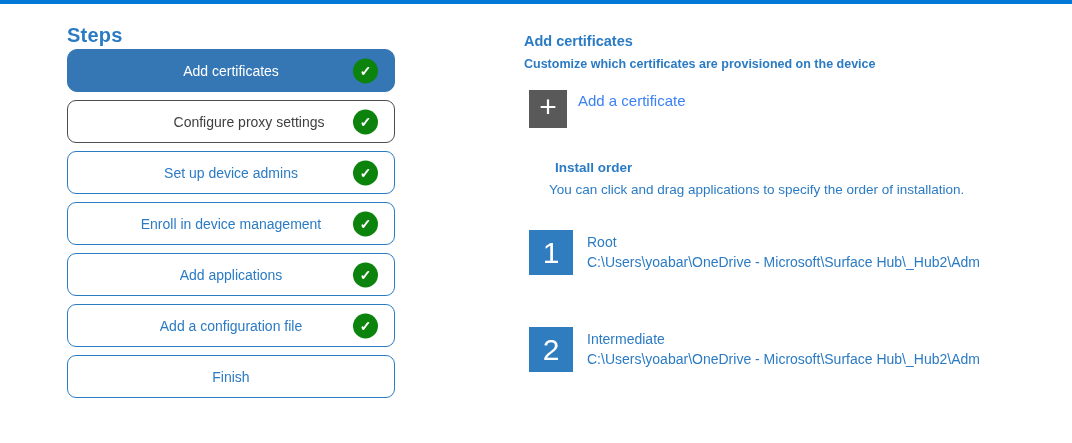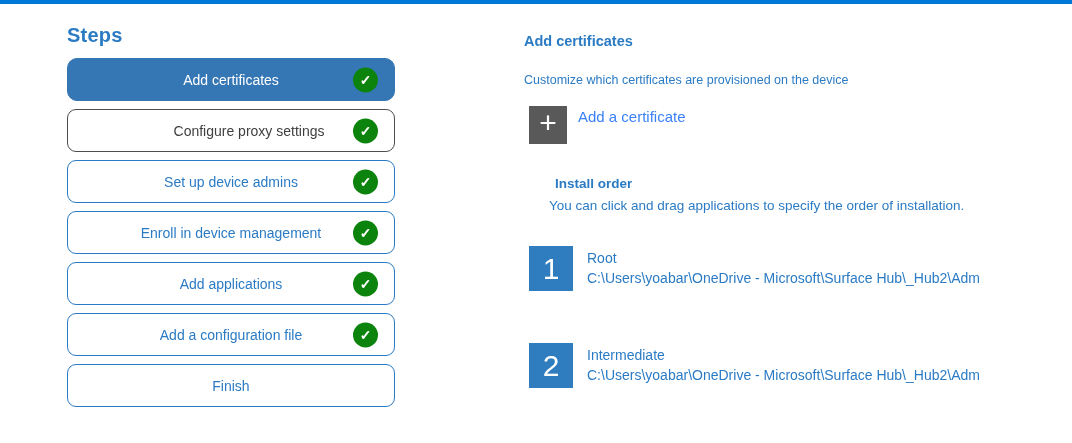--- a/index.html
+++ b/index.html
@@ -13,21 +13,21 @@
   .topbar {
     position: absolute; left: 0; top: 0;
     width: 100%; height: 4px;
     background: #0078d7;
   }
 
   
   .steps-col { position: absolute; left: 67px; top: 24px; width: 328px; }
   .steps-title {
     font-size: 20px; font-weight: 700; color: #2b7bc4;
-    margin-bottom: 11px; letter-spacing: 0.2px;
+    margin-bottom: 2px; letter-spacing: 0.2px;
   }
   .step {
     position: relative;
     display: flex; align-items: center; justify-content: center;
     width: 328px; height: 43px;
     margin-bottom: 8px;
     border-radius: 9px;
     font-family: "Liberation Sans", sans-serif;
     font-size: 14px;
     background: #ffffff;
@@ -56,21 +56,21 @@
     color: #ffffff; font-size: 14px; font-weight: 700;
     line-height: 1;
   }
 
   
   .detail-col { position: absolute; left: 524px; top: 32px; width: 545px; }
   .detail-title {
     font-size: 14.5px; font-weight: 700; color: #2b7bc4; line-height: 18px;
   }
   .detail-subtitle {
-    font-size: 12.5px; color: #2b7bc4; line-height: 16px; margin-top: 22px;
+    font-size: 12.5px; color: #2b7bc4; line-height: 16px; margin-top: 6px; font-weight: bold;
   }
   .add-row {
     display: flex; align-items: flex-start;
     margin-top: 18px; padding-left: 5px; height: 38px;
   }
   .plus-btn {
     width: 38px; height: 38px;
     background: #595959; border: none;
     color: #ffffff; font-size: 30px; font-weight: 300;
     display: flex; align-items: center; justify-content: center;

